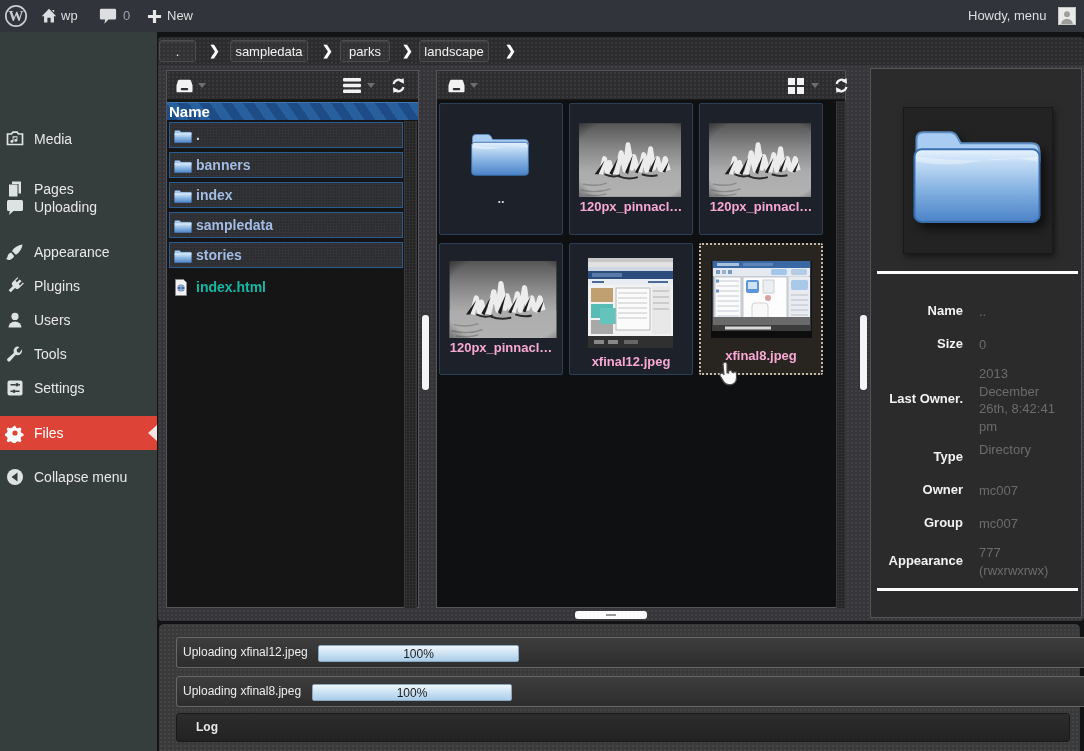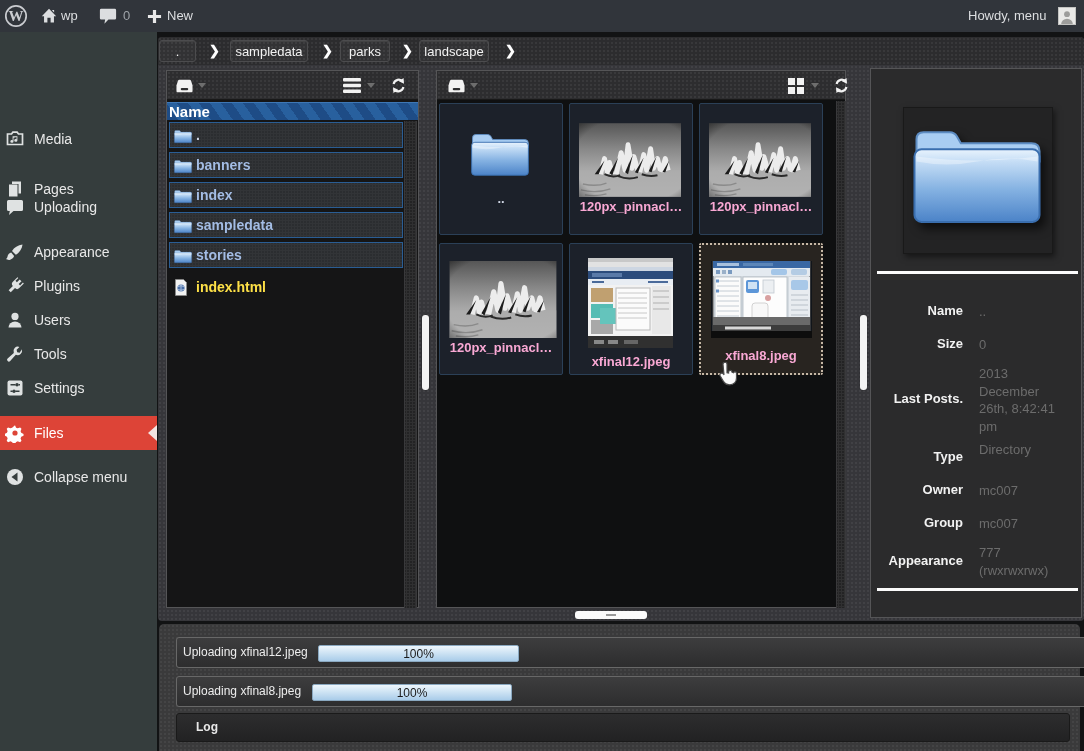--- a/index.html
+++ b/index.html
@@ -291,21 +291,21 @@
           <use href="#folder"></use>
         </svg>
         <span class="nm">stories</span>
       </div>
     <div class="trow" style="top:203px;background:transparent;border-color:transparent">
       <svg class="fold" width="16" height="17" viewBox="0 0 16 17">
           <path d="M2.5 0.5 h8 l3 3 v13 h-11z" fill="#f2f2f2" stroke="#8a8a8a" stroke-width="0.8"></path>
           <circle cx="8" cy="9" r="3.6" fill="#4a6fa8"></circle>
           <path d="M5 7.5 q3 -1.5 6 0 M5 10.5 q3 1.5 6 0 M8 5.4 v7.2" stroke="#c8d8ee" stroke-width="0.7" fill="none"></path>
         </svg>
-      <span class="nm" style="color:#fde047">index.html</span>
+      <span class="nm" style="color:#14b8a6">index.html</span>
       </div>
     <div class="sbtrack" style="left:237px;width:13px;top:50px;height:487px"></div>
   </div>
 
   <div class="panel" id="cwdpanel">
     <div class="toolbar">
       <svg class="abs" style="left:11px;top:8px" width="17" height="14" viewBox="0 0 18 14">
           <path d="M3.5 0.5 h11 a1.5 1.5 0 0 1 1.4 1 l1.6 5 v6 a1 1 0 0 1 -1 1 h-15 a1 1 0 0 1 -1 -1 v-6 l1.6 -5 a1.5 1.5 0 0 1 1.4 -1z" fill="#f2f2f2"></path>
           <rect x="5" y="9" width="8" height="2.6" rx="1.3" fill="#2d2d2f"></rect>
         </svg>
@@ -418,21 +418,21 @@
     <div class="abs" style="left:33px;top:40px;width:146px;height:119px;filter:drop-shadow(5px 6px 5px rgba(0,0,0,.6))">
       <svg width="146" height="119" viewBox="0 0 144 118">
           <use href="#folder"></use>
         </svg>
     </div>
     <div class="hr" style="top:202px"></div>
     <div class="irow-l" style="top:234px">Name</div>
       <div class="irow-v" style="top:234px">..</div>
     <div class="irow-l" style="top:267px">Size</div>
       <div class="irow-v" style="top:267px">0</div>
-    <div class="irow-l" style="top:322px">Last Posts.</div>
+    <div class="irow-l" style="top:322px">Last Owner.</div>
     <div class="irow-v" style="top:296px">2013<br>December<br>26th, 8:42:41<br>pm</div>
     <div class="irow-l" style="top:380px">Type</div>
       <div class="irow-v" style="top:372px">Directory</div>
     <div class="irow-l" style="top:413px">Owner</div>
       <div class="irow-v" style="top:413px">mc007</div>
     <div class="irow-l" style="top:446px">Group</div>
       <div class="irow-v" style="top:446px">mc007</div>
     <div class="irow-l" style="top:484px">Appearance</div>
     <div class="irow-v" style="top:475px">777<br>(rwxrwxrwx)</div>
     <div class="hr" style="top:519px"></div>

